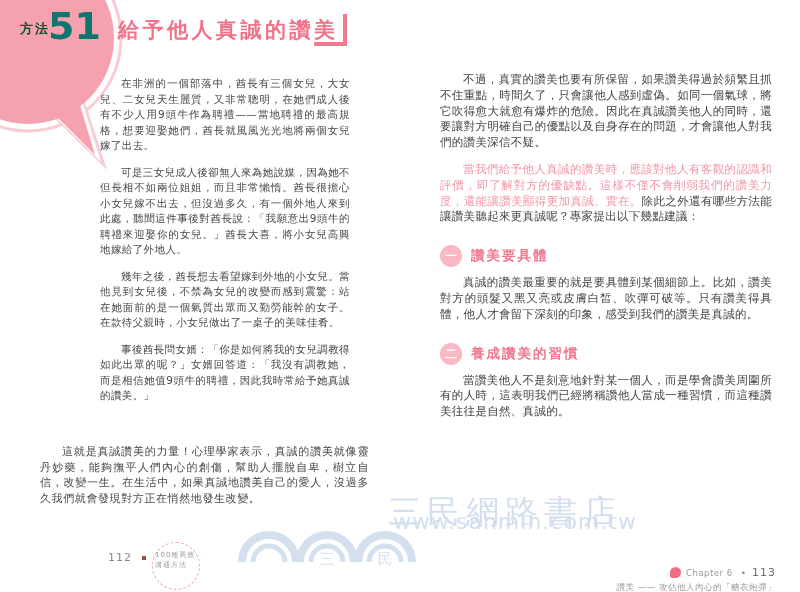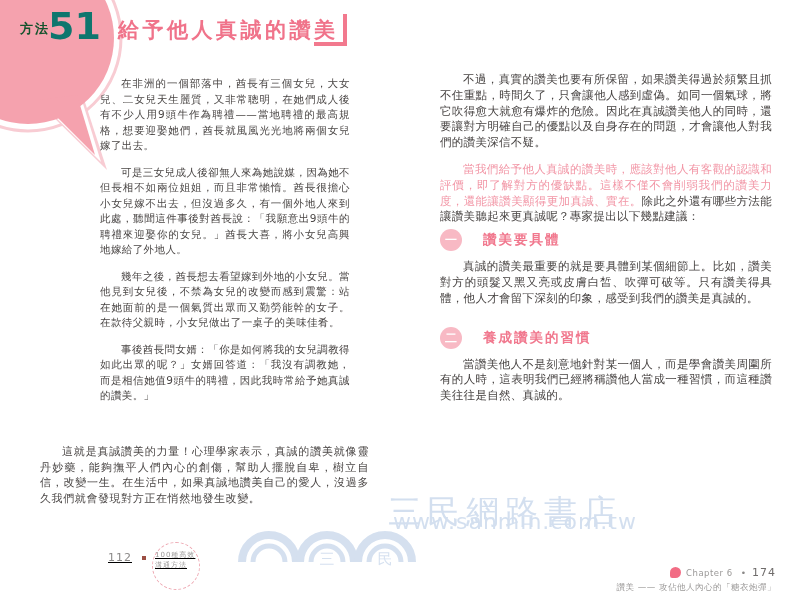--- a/index.html
+++ b/index.html
@@ -32,32 +32,32 @@
   .story p{margin:0 0 11px 0;text-indent:2em;}
   .conclusion{
     position:absolute;left:40px;top:444px;width:329px;
     font-size:11px;line-height:15.5px;letter-spacing:0.6px;color:#4a4645;
     text-align:justify;text-indent:2em;margin:0;
   }
 
   
   .right-col{position:absolute;left:440px;top:72px;width:332px;}
   .right-col p{margin:0 0 11px 0;text-indent:2em;font-size:11.5px;line-height:15.8px;letter-spacing:0.3px;color:#474342;text-align:justify;}
-  .right-col p.mixed{margin-bottom:4px;}
+  .right-col p.mixed{margin-bottom:20px;}
   .hl{color:#F295A5;}
   .tip-head{display:flex;align-items:center;margin:0 0 8px 0;}
   .tip-circle{
     width:22px;height:22px;border-radius:50%;background:#F8B9C4;color:#fff;
     font-size:12px;font-weight:bold;line-height:22px;text-align:center;flex:0 0 22px;
   }
-  .tip-title{margin-left:21px;font-size:13.5px;font-weight:bold;color:#F1788E;letter-spacing:2px;}
+  .tip-title{margin-left:9px;font-size:13.5px;font-weight:bold;color:#F1788E;letter-spacing:2px;}
   .tip-body{margin:0 0 20px 0 !important;}
 
   
-  .footer-left{position:absolute;left:108px;top:551px;display:flex;align-items:flex-start;text-decoration:underline;}
+  .footer-left{position:absolute;left:108px;top:551px;display:flex;align-items:flex-start;}
   .footer-left .pnum{font-size:11px;color:#8a8887;letter-spacing:1px;}
   .sq-bullet{width:4px;height:4px;background:#9c4f44;margin:5px 9px 0 10px;}
   .booktitle{font-size:7px;line-height:9.5px;color:#9b9998;letter-spacing:1px;position:relative;z-index:1;}
   .dashed-circle{
     position:absolute;left:44px;top:-9px;width:46px;height:46px;border-radius:50%;
     border:1px dashed #EEA9B3;
   }
   .footer-right{position:absolute;right:24px;top:540px;text-align:right;margin-top:26px;}
   .fr-line1{display:flex;align-items:center;justify-content:flex-end;}
   .chap-icon{width:11px;height:11px;border-radius:50% 50% 50% 20%;background:#F26C84;margin-right:5px;}
@@ -127,21 +127,21 @@
         <span class="tip-title">養成讚美的習慣</span>
       </div>
       <p class="tip-body">當讚美他人不是刻意地針對某一個人，而是學會讚美周圍所有的人時，這表明我們已經將稱讚他人當成一種習慣，而這種讚美往往是自然、真誠的。</p>
     </div>
 
     <div class="footer-right">
       <div class="fr-line1">
         <span class="chap-icon"></span>
         <span class="chap-label">Chapter 6</span>
         <span class="dot-bullet">•</span>
-        <span class="fr-pnum">174</span>
+        <span class="fr-pnum">113</span>
       </div>
       <div class="fr-line2">讚美 —— 攻佔他人內心的「糖衣炮彈」</div>
     </div>
   </div>
 
   <div class="watermark">
     <svg class="wm-logo" width="180" height="76" viewBox="0 0 180 76">
       <path d="M 4 70 A 27 27 0 0 1 58 70" fill="none" stroke="#CBD9EC" stroke-width="8"></path>
       <path d="M 15 70 A 16 16 0 0 1 47 70" fill="none" stroke="#CBD9EC" stroke-width="5"></path>
       <path d="M 62 70 A 27 27 0 0 1 116 70" fill="none" stroke="#CBD9EC" stroke-width="8"></path>

